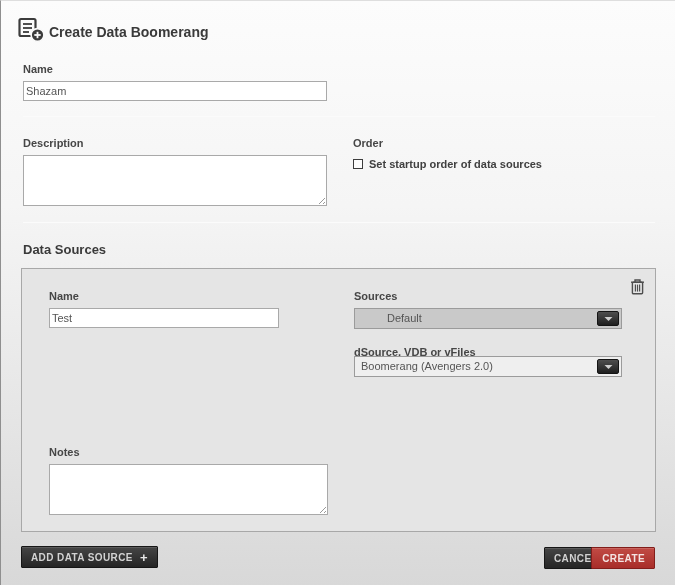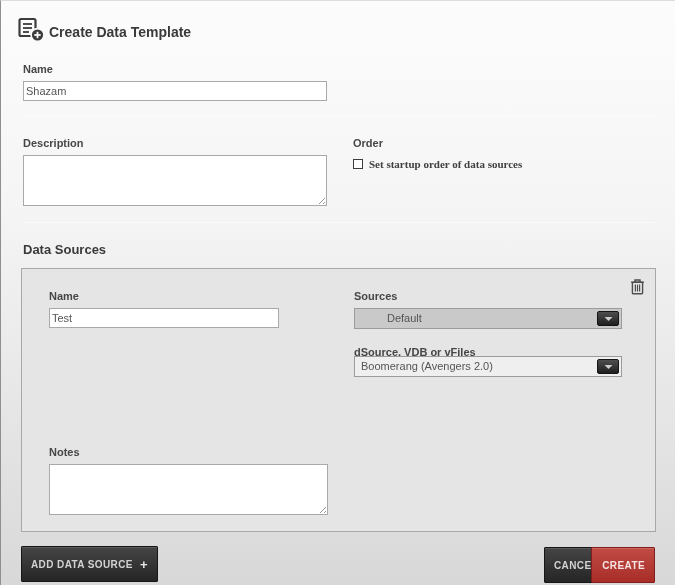--- a/index.html
+++ b/index.html
@@ -88,21 +88,21 @@
     display:flex; align-items:center; justify-content:center;
   }
   .select-arrow svg { display:block; }
 
   .trash-btn {
     position:absolute; right:10px; top:9px; width:15px; height:17px; cursor:pointer;
   }
 
   
   .btn {
-    position:absolute; height:36px;
+    position:absolute; height:22px;
     display:inline-flex; align-items:center; justify-content:center;
     font-family:"Liberation Sans", sans-serif;
     font-size:10px; font-weight:bold; letter-spacing:.4px;
     cursor:pointer; padding:0 9px;
     border-radius:1px;
   }
   .btn-dark {
     background:linear-gradient(#454545, #252525);
     border:1px solid #161616;
     color:#d2d2d2;
@@ -123,35 +123,35 @@
 
   <svg class="hdr-icon" viewBox="0 0 28 26">
     <path d="M3 2 h13 a1.5 1.5 0 0 1 1.5 1.5 v14 a1.5 1.5 0 0 1 -1.5 1.5 h-13 a1.5 1.5 0 0 1 -1.5-1.5 v-14 a1.5 1.5 0 0 1 1.5-1.5 z" fill="none" stroke="#3c3c3c" stroke-width="2.2"></path>
     <line x1="5" y1="7" x2="14" y2="7" stroke="#3c3c3c" stroke-width="1.8"></line>
     <line x1="5" y1="11" x2="14" y2="11" stroke="#3c3c3c" stroke-width="1.8"></line>
     <line x1="5" y1="15" x2="11" y2="15" stroke="#3c3c3c" stroke-width="1.8"></line>
     <circle cx="19.5" cy="18" r="6.4" fill="#3c3c3c" stroke="#fafafa" stroke-width="1.6"></circle>
     <line x1="19.5" y1="14.8" x2="19.5" y2="21.2" stroke="#fafafa" stroke-width="1.8"></line>
     <line x1="16.3" y1="18" x2="22.7" y2="18" stroke="#fafafa" stroke-width="1.8"></line>
   </svg>
-  <div class="page-title">Create Data Template</div>
+  <div class="page-title">Create Data Boomerang</div>
 
   <div class="field-label" style="left:22px; top:62px;">Name</div>
   <input class="text-input" style="left: 22px; top: 80px; width: 304px;" type="text" value="Shazam">
 
   <div class="divider" style="top:115px;"></div>
 
   <div class="field-label" style="left:22px; top:136px;">Description</div>
   <div class="textarea-wrap" style="left:22px; top:154px; width:304px; height:51px;">
     <textarea style=""></textarea>
     <span class="resize-grip"></span>
   </div>
 
   <div class="field-label" style="left:352px; top:136px;">Order</div>
-  <div class="checkbox-row" style="left:352px; top:157px;font-family:Liberation Serif, serif;">
+  <div class="checkbox-row" style="left:352px; top:157px;">
     <span class="checkbox-box"></span>
     <span class="checkbox-label">Set startup order of data sources</span>
   </div>
 
   <div class="divider" style="top:221px;"></div>
 
   <div class="section-heading" style="left:22px; top:241px;">Data Sources</div>
 
   <div class="ds-card">
 

